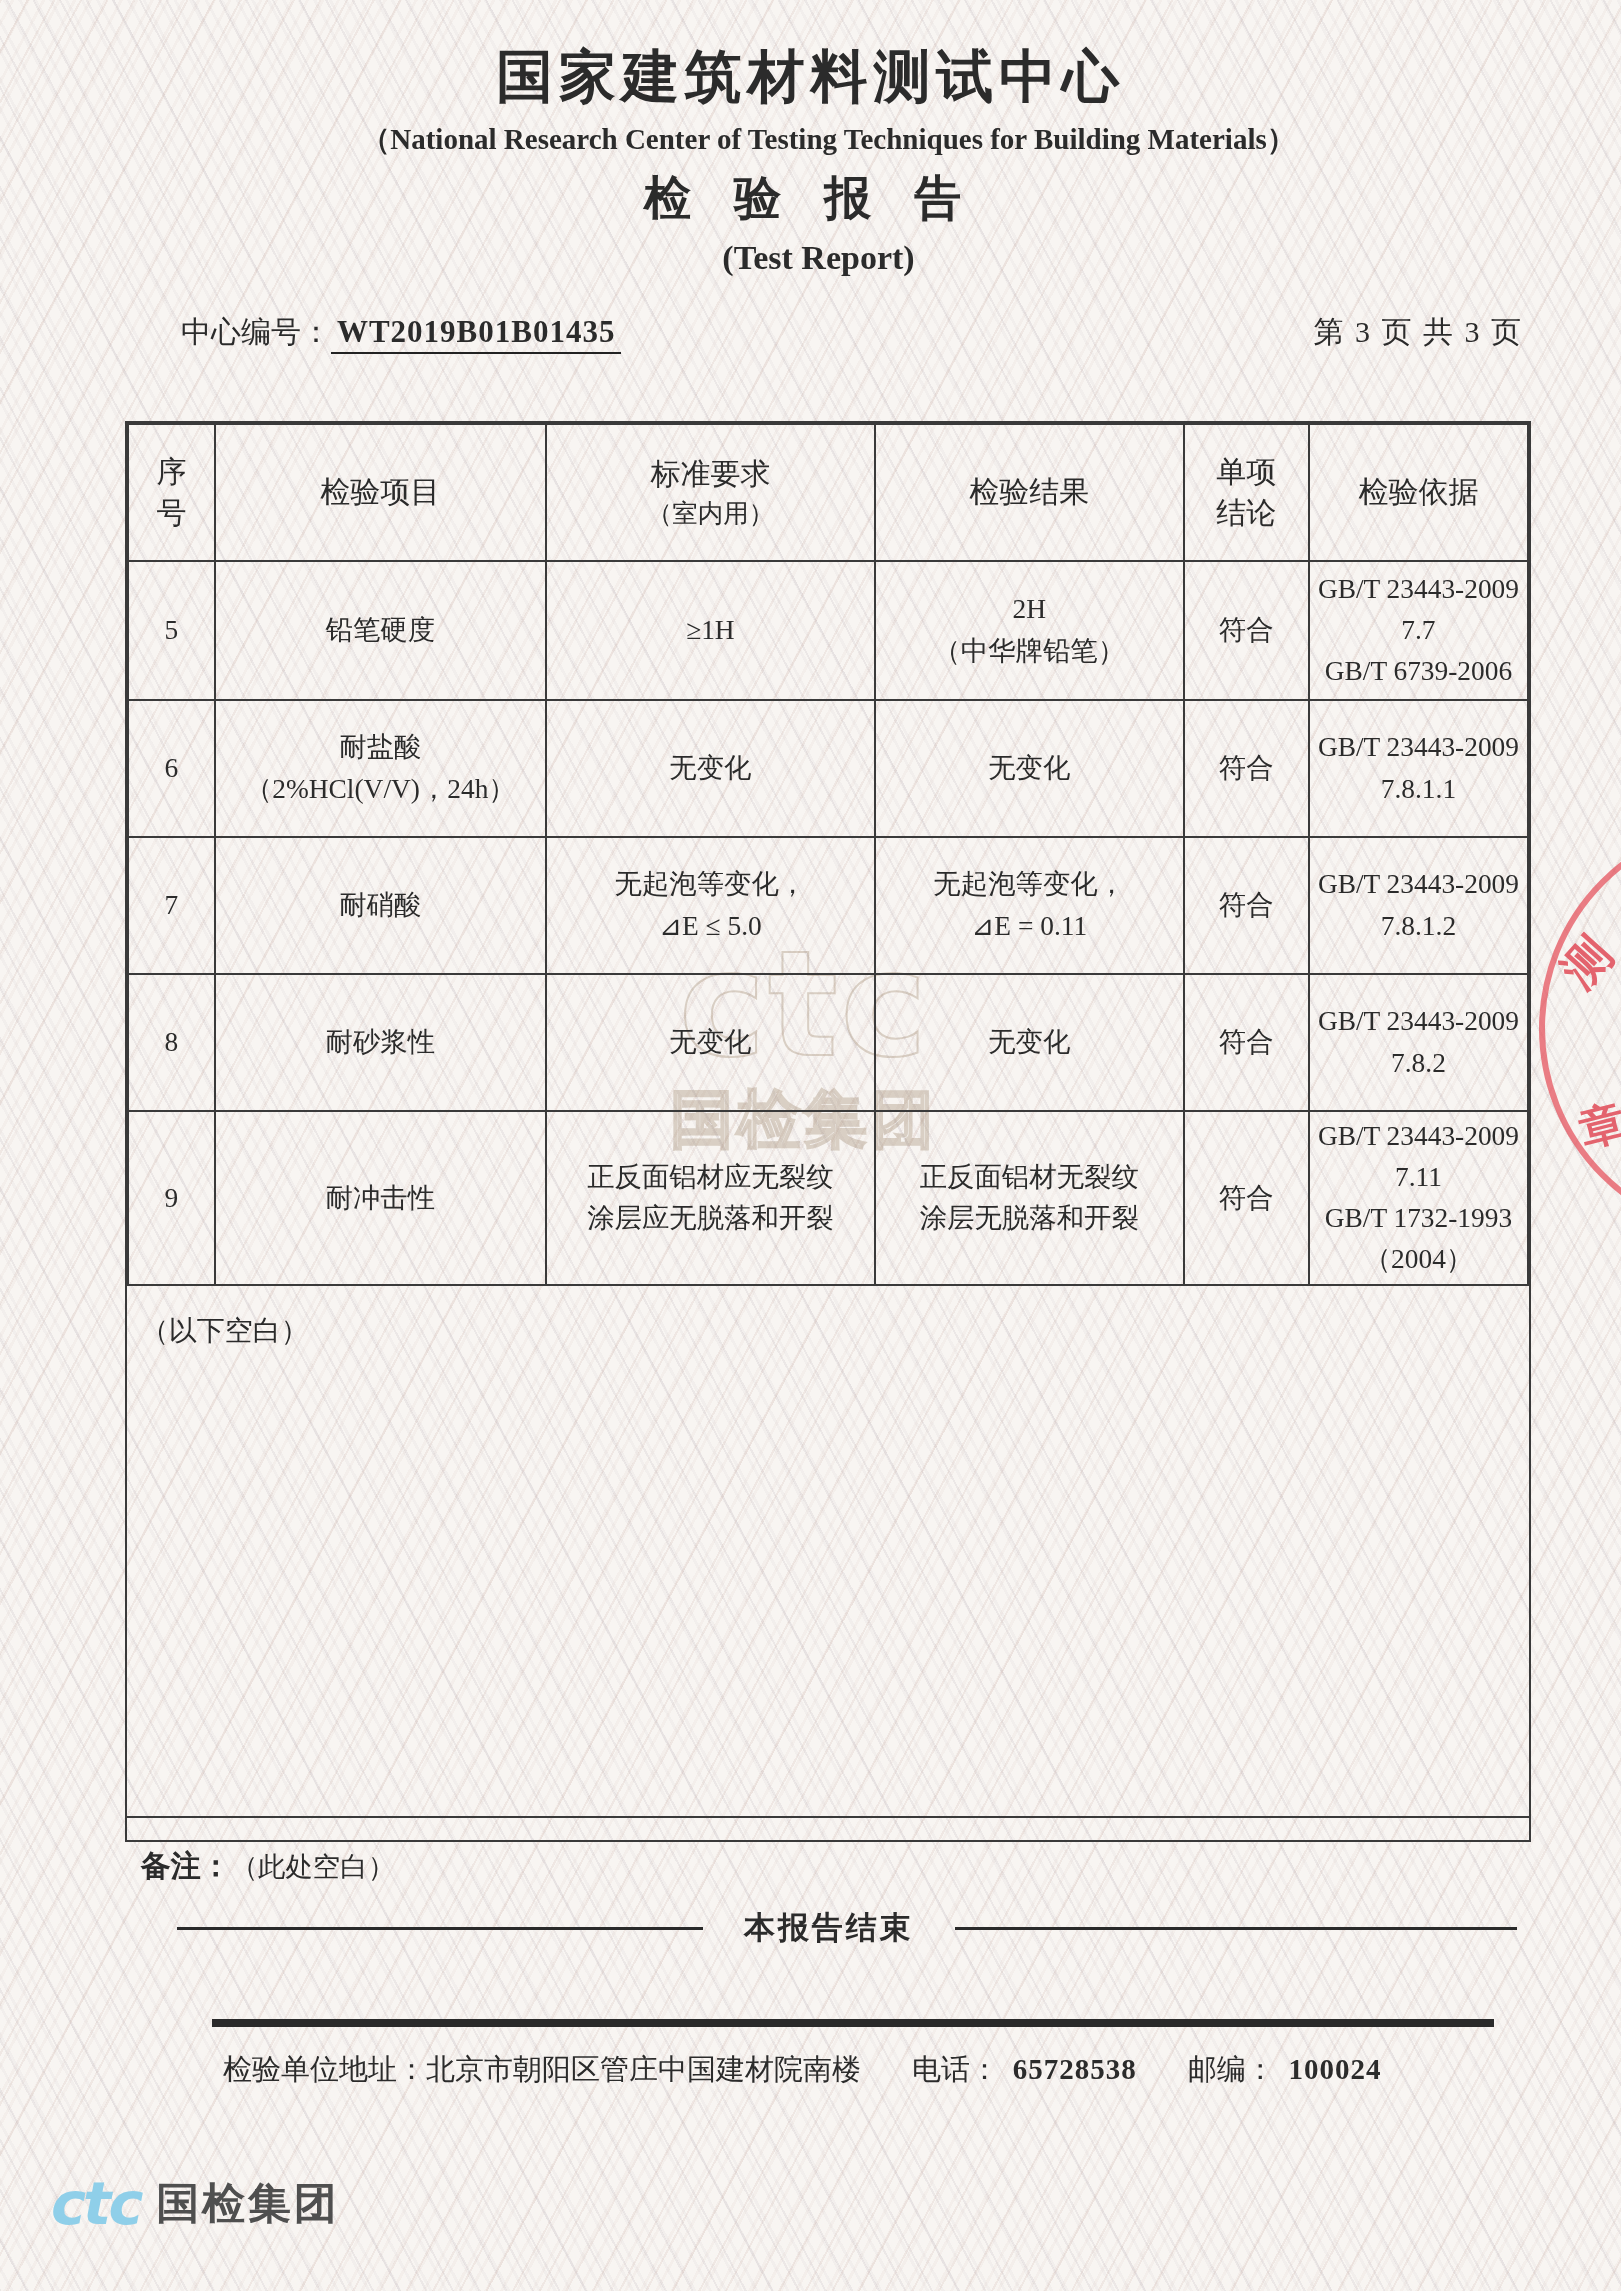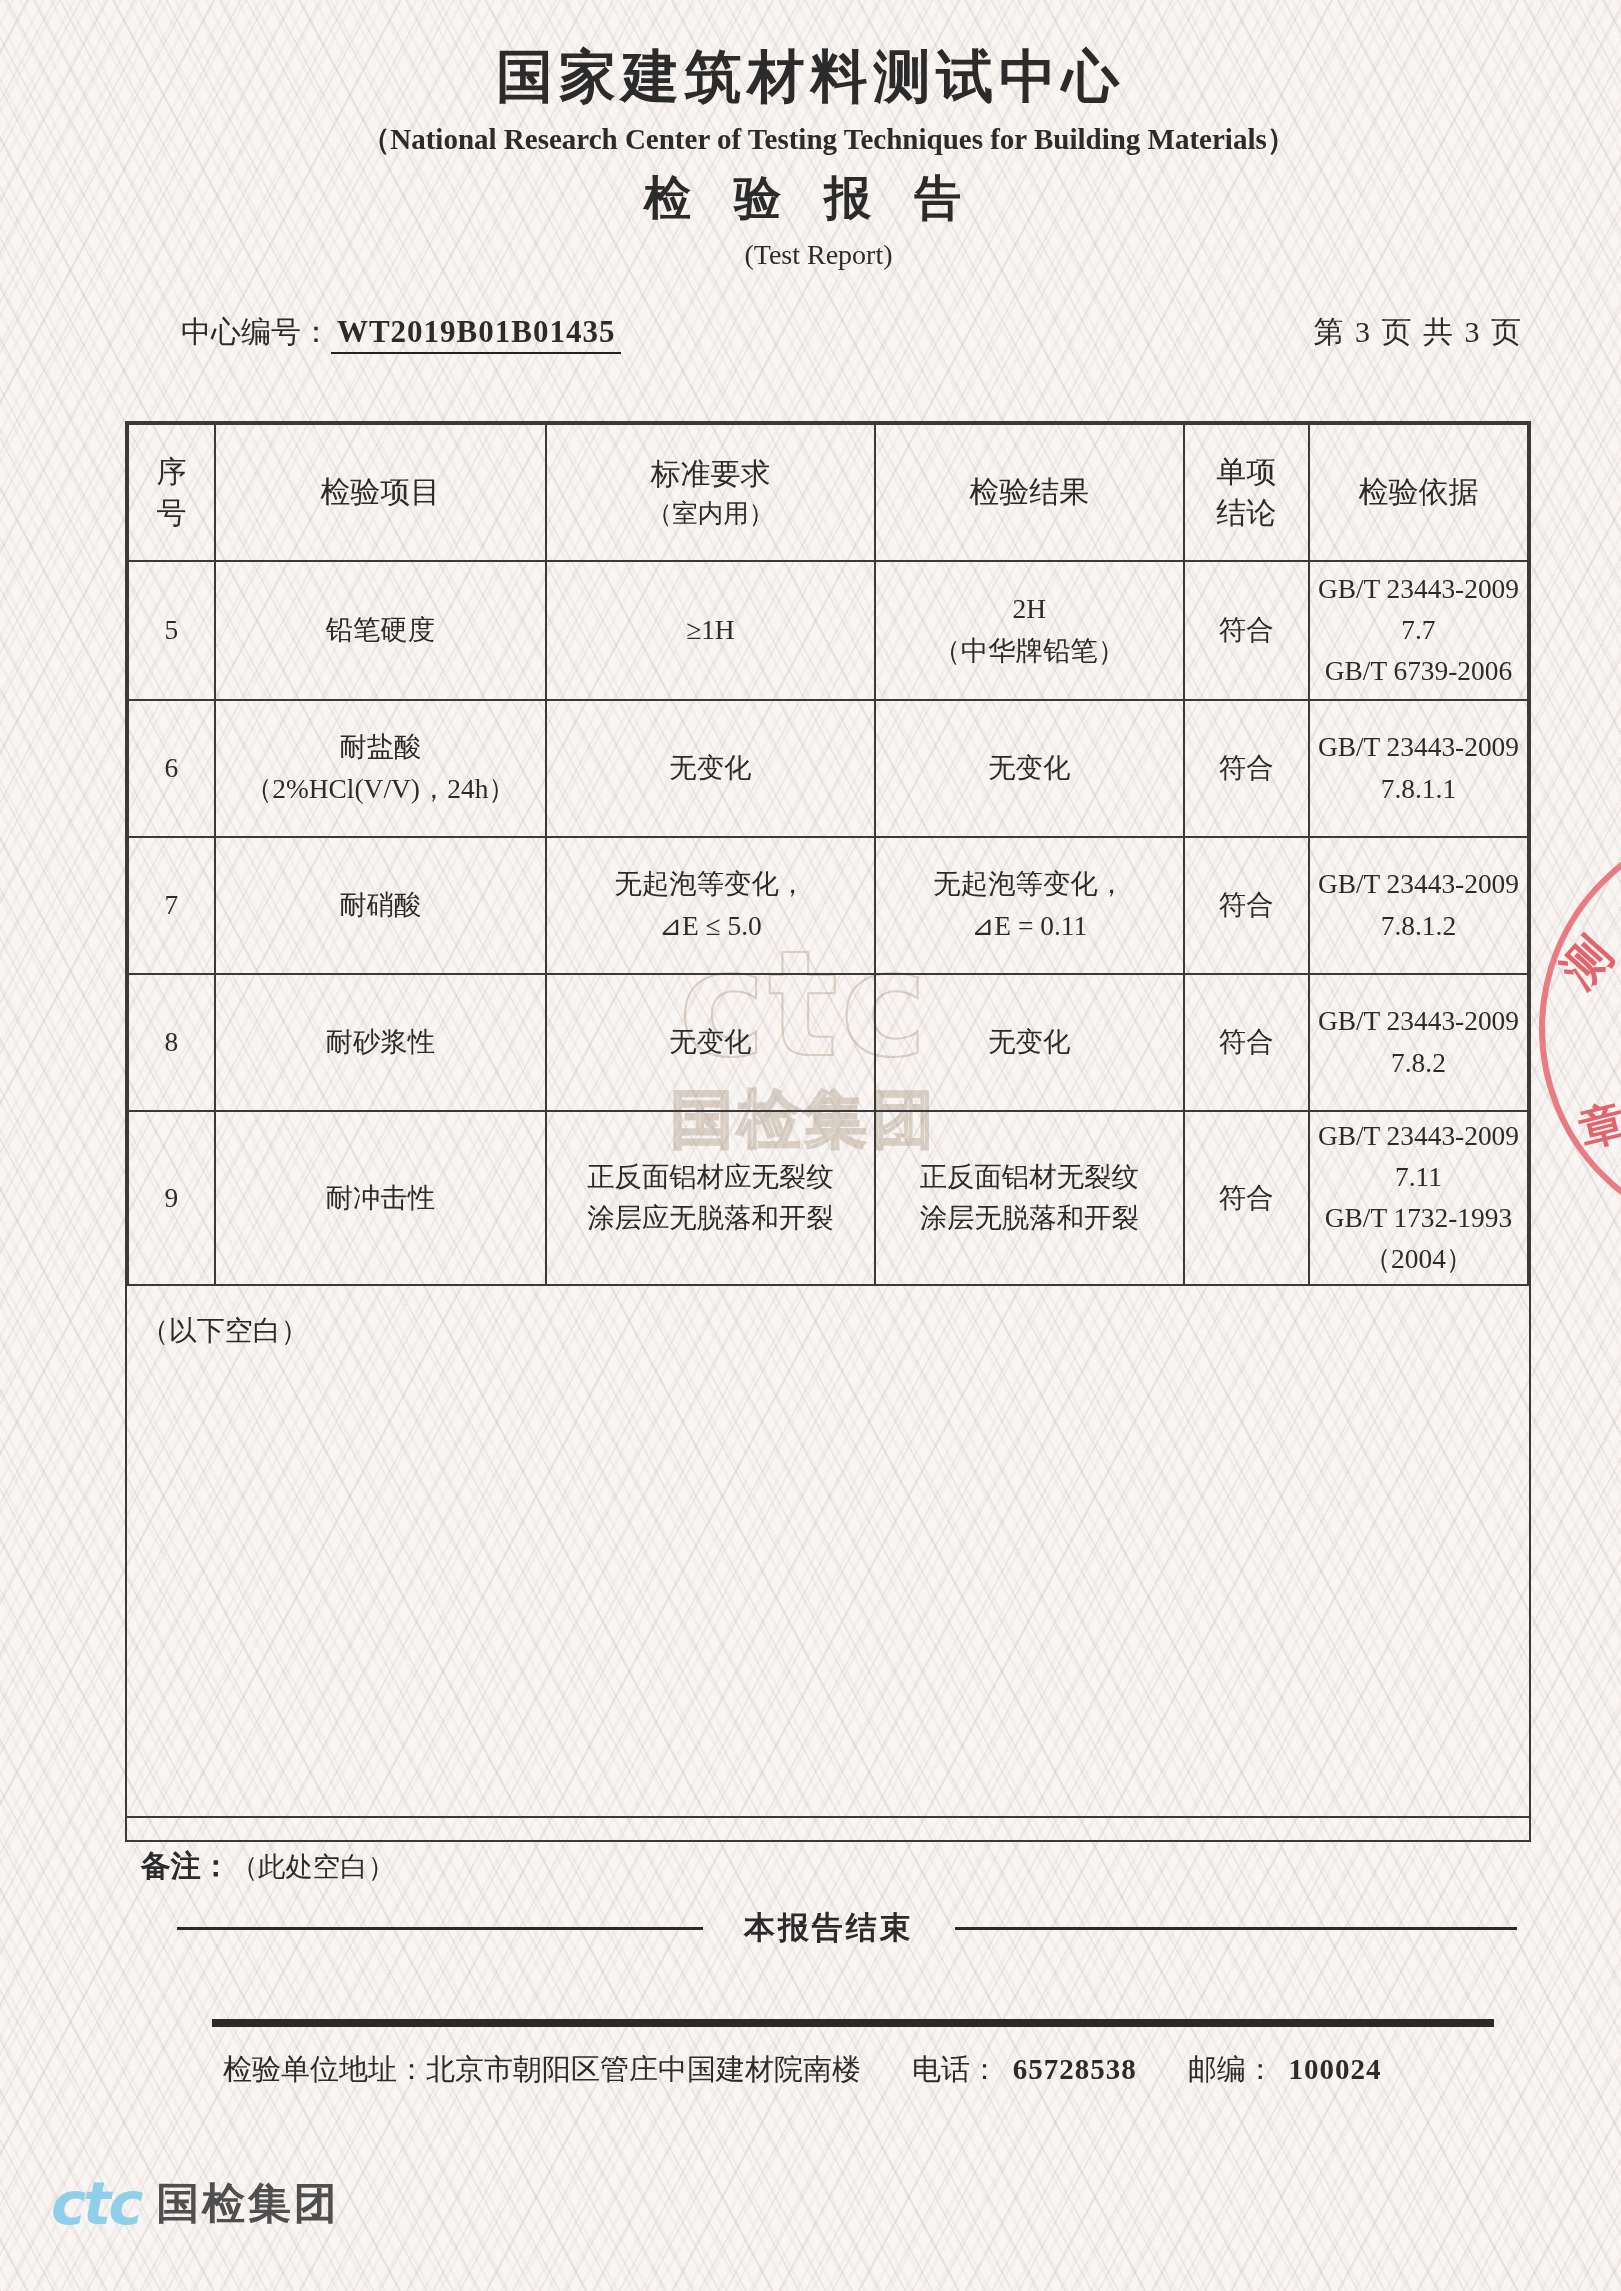--- a/index.html
+++ b/index.html
@@ -13,21 +13,21 @@
     background-image:
       repeating-linear-gradient(118deg, rgba(195,162,152,0.16) 0 2px, transparent 2px 23.5px),
       repeating-linear-gradient(62deg, rgba(172,162,172,0.16) 0 2px, transparent 2px 23.5px),
       repeating-linear-gradient(118deg, rgba(195,162,152,0.08) 9.8px 12.7px, transparent 12.7px 23.5px),
       repeating-linear-gradient(62deg, rgba(172,162,172,0.08) 9.8px 12.7px, transparent 12.7px 23.5px);
   }
   .center{position:absolute;left:0;right:0;text-align:center;}
   .org-cn{top:39px;font-size:57px;font-weight:bold;letter-spacing:5.9px;}
   .org-en{top:120px;font-size:29px;font-weight:bold;margin-left:36px;}
   .doc-cn{top:167px;font-size:47px;font-weight:bold;letter-spacing:15.7px;}
-  .doc-en{top:239px;font-size:28px;font-weight:normal;padding-left:16px;}
+  .doc-en{top:239px;font-size:34px;font-weight:bold;padding-left:16px;}
 
   .meta{position:absolute;top:312px;left:181px;right:98px;display:flex;justify-content:space-between;align-items:baseline;font-size:30px;}
   .report-no{font-weight:bold;font-size:31px;letter-spacing:1px;border-bottom:2.9px solid #222;padding:0 5.9px 2.9px 5.9px;}
   .page-info{font-size:30px;letter-spacing:2px;}
 
   .report-box{
     position:absolute;left:125px;top:421px;width:1406px;height:1421px;
     border:2.9px solid var(--border,#3a3a3a);box-sizing:border-box;
   }
   table.results{width:100%;border-collapse:collapse;table-layout:fixed;}

